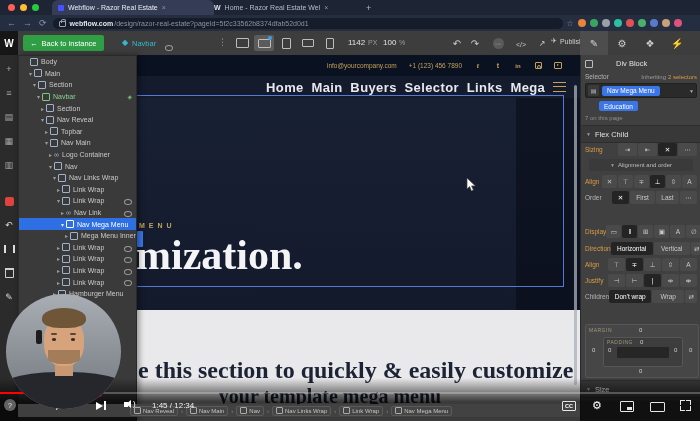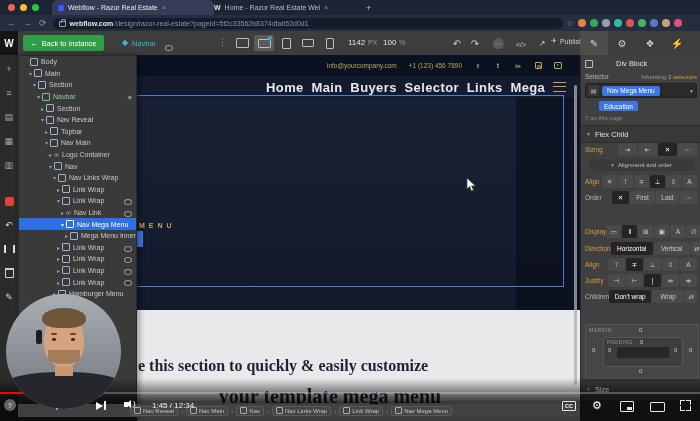--- a/index.html
+++ b/index.html
@@ -279,22 +279,23 @@
         <span class="cnavitem">Buyers</span>
         <span class="cnavitem">Selector</span>
         <span class="cnavitem">Links</span>
         <span class="cnavitem">Mega</span>
         <span class="burger"></span>
       </div>
     </div>
     <div class="hero"></div>
     <div class="herodark"></div>
     <div class="eyebrow">MENU</div>
+    <div class="bigh">mization.</div>
     <div class="whitesec"></div>
-    <div class="abs serifdark" style="left:120px;top:302px;font-size:16px;white-space:nowrap">e this section to quickly &amp; easily customize</div>
+    <div class="abs serifdark" style="left:120px;top:302px;font-size:24px;white-space:nowrap">e this section to quickly &amp; easily customize</div>
     <div class="abs serifdark" style="left:142px;top:330px;width:340px;text-align:center;font-size:20px">your template mega menu</div>
     <div class="selrect"></div>
     <div class="selhandle"></div>
     <div class="cscroll"></div>
     <div class="cursor">
       <svg width="11" height="15" viewBox="0 0 11 15">
           <path d="M1,0 L1,11 L3.6,8.6 L5.4,13 L7.4,12.1 L5.6,7.9 L9.4,7.9 Z" fill="#fff" stroke="#444" stroke-width="0.7"></path>
         </svg>
     </div>
   </div>

